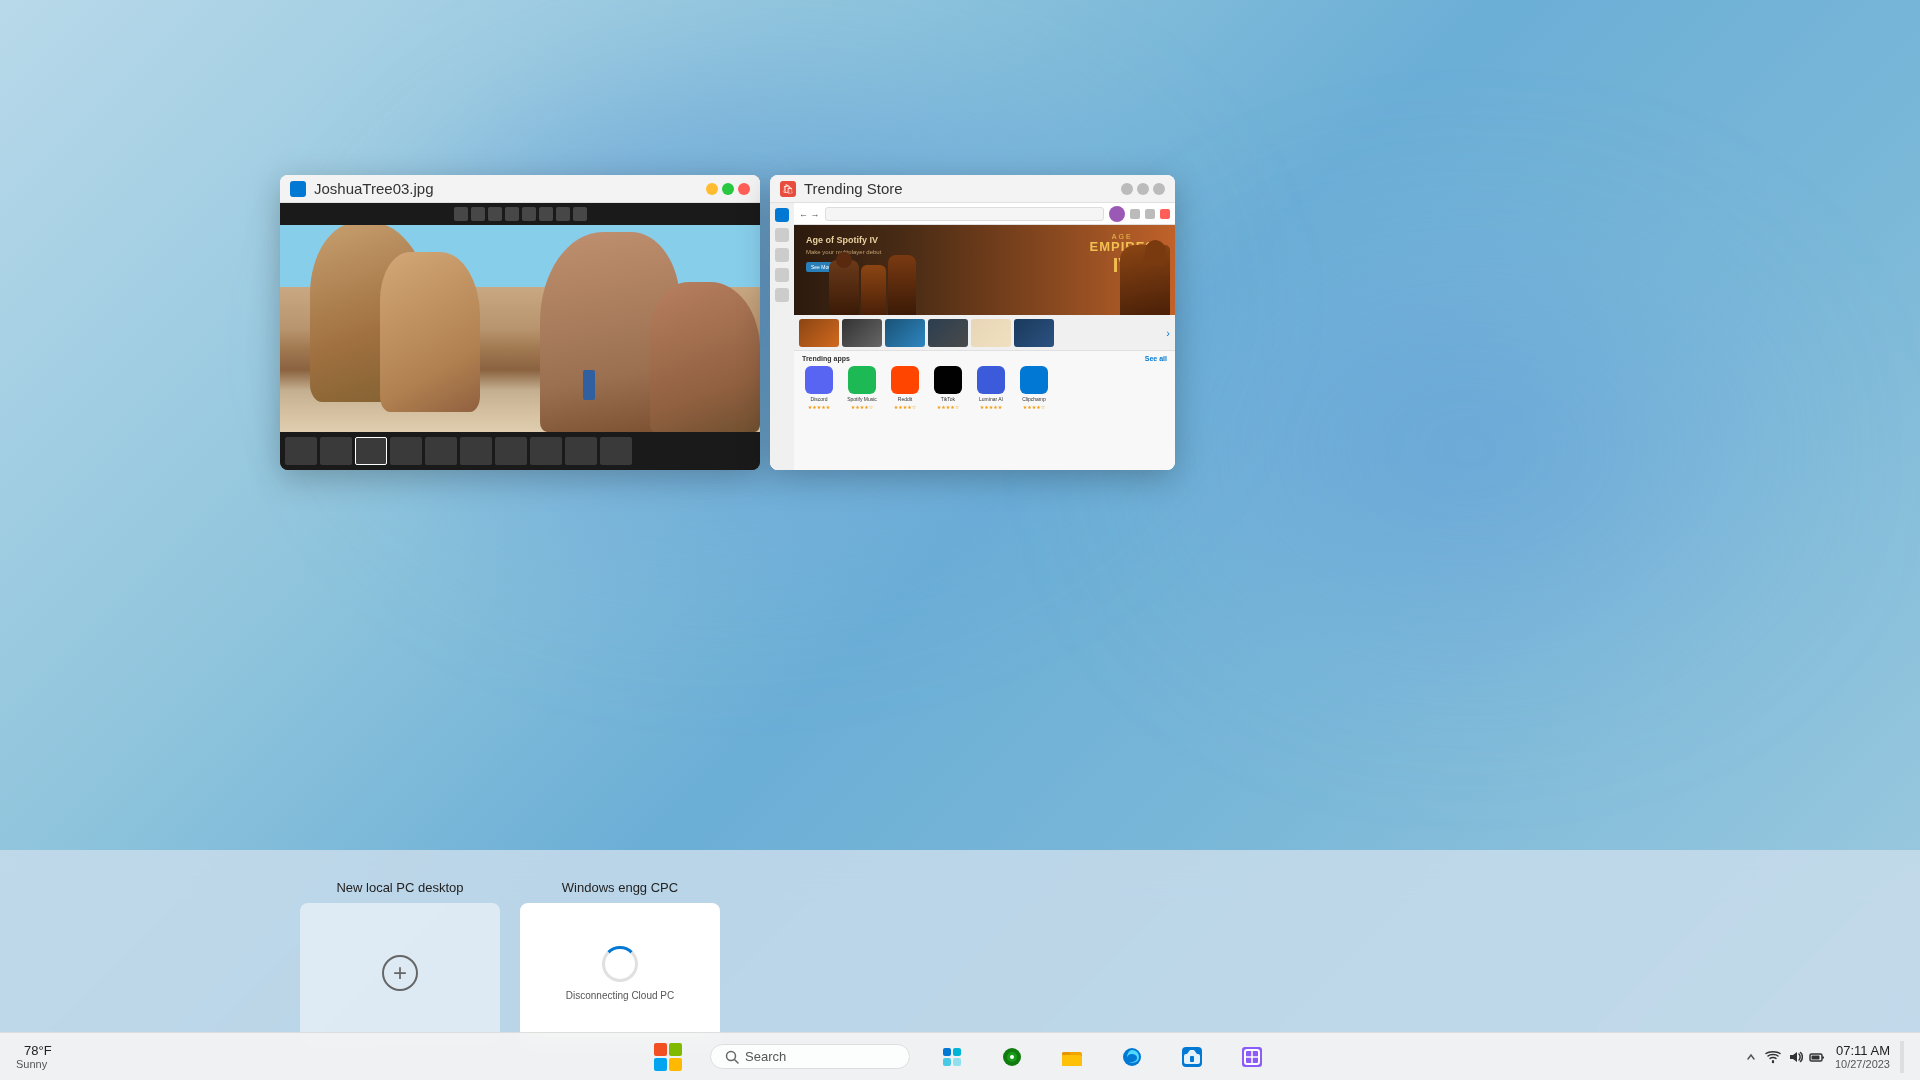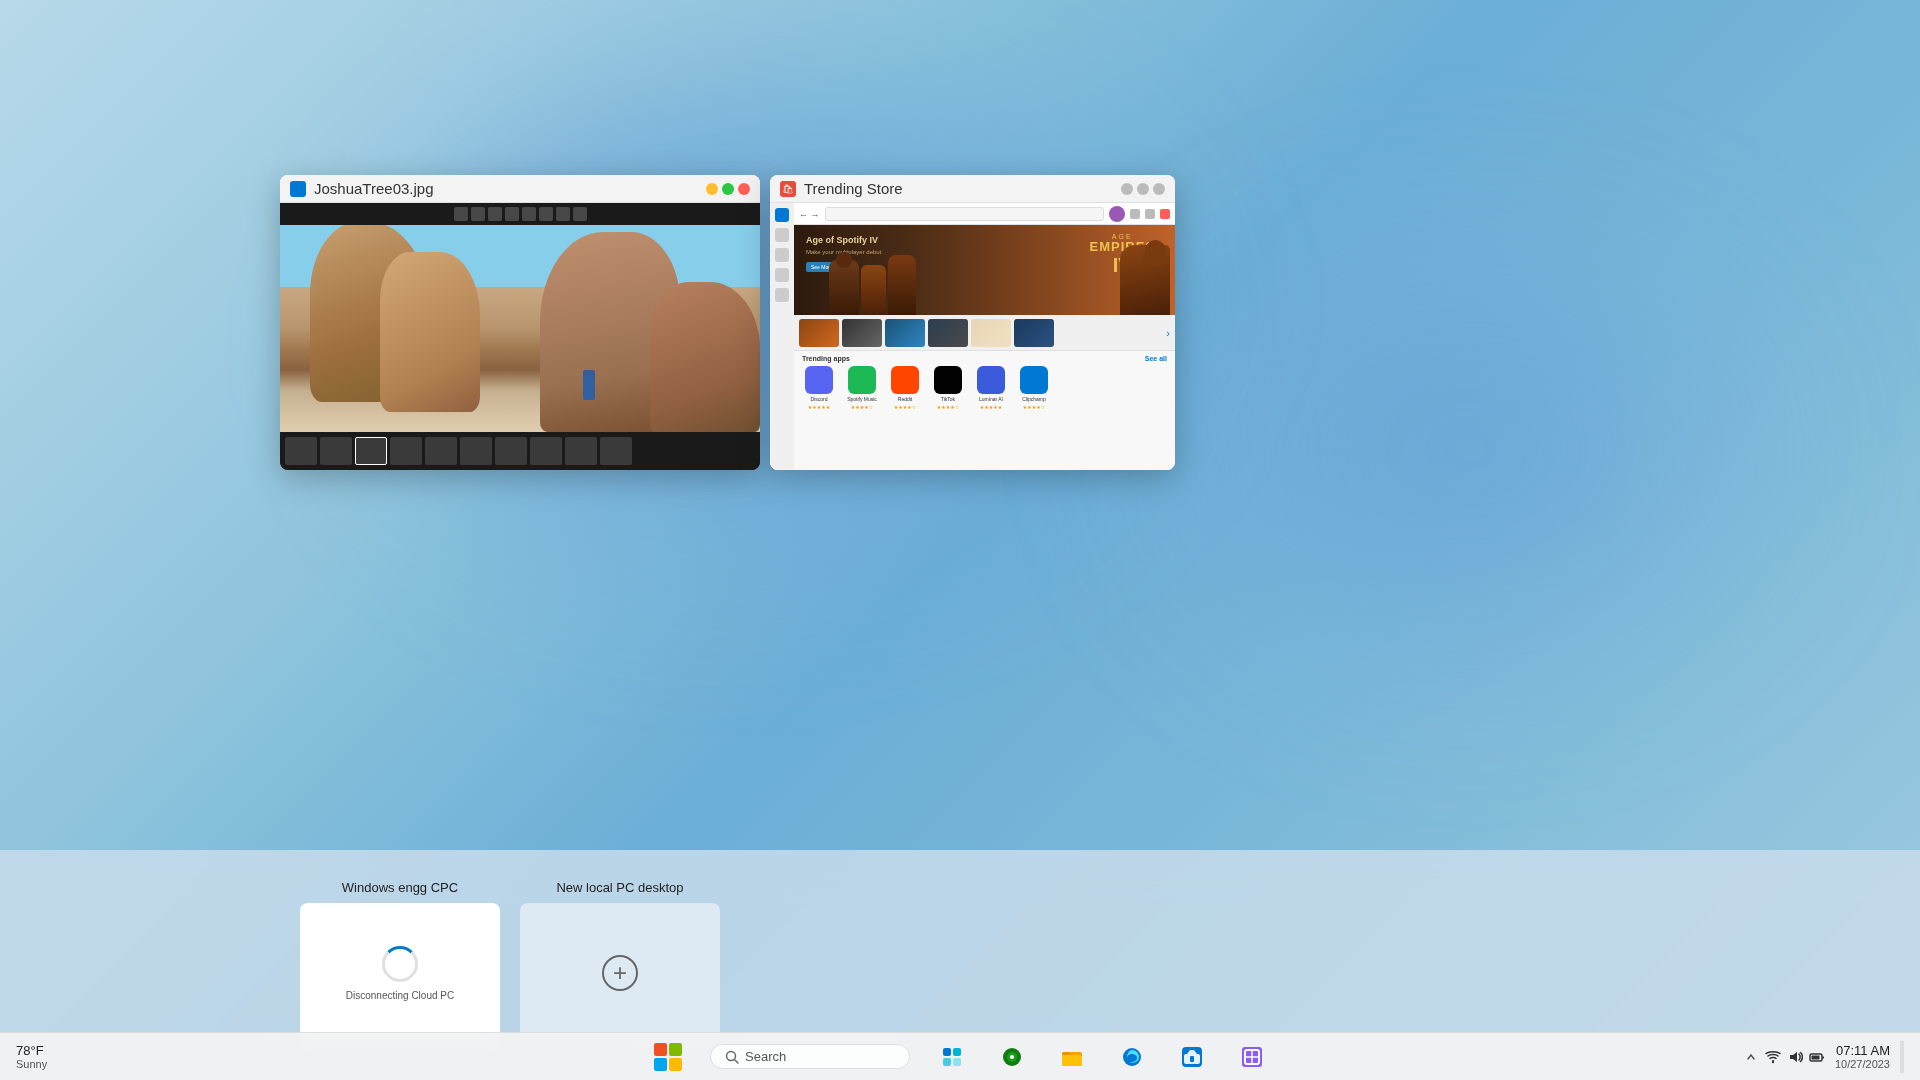--- a/index.html
+++ b/index.html
@@ -527,20 +527,21 @@
 
     .weather-widget {
       display: flex;
       flex-direction: column;
       align-items: flex-start;
     }
     .weather-temp {
       font-size: 13px;
       color: #222;
       font-weight: 500;
+      margin-left: 8px;
     }
     .weather-desc {
       font-size: 11px;
       color: #555;
     }
 
     .taskbar-center {
       display: flex;
       align-items: center;
       gap: 24px;
@@ -780,31 +781,31 @@
         </div>
       </div>
     </div>
   </div>
 </div>
 
 <div class="task-view-bar">
 
 
   <div class="desktop-card">
+    <div class="desktop-label">New local PC desktop</div>
+    <div class="desktop-preview new-desktop-preview">
+      <div class="add-desktop-icon">+</div>
+    </div>
+  </div>
+
+  <div class="desktop-card">
     <div class="desktop-label">Windows engg CPC</div>
     <div class="desktop-preview cpc-preview">
       <div class="spinner"></div>
       <div class="cpc-text">Disconnecting Cloud PC</div>
-    </div>
-  </div>
-
-  <div class="desktop-card">
-    <div class="desktop-label">New local PC desktop</div>
-    <div class="desktop-preview new-desktop-preview">
-      <div class="add-desktop-icon">+</div>
     </div>
   </div>
 </div>
 
 <div class="taskbar">
 
   <div class="taskbar-left">
     <div class="weather-widget">
       <span class="weather-temp">78°F</span>
       <span class="weather-desc">Sunny</span>

